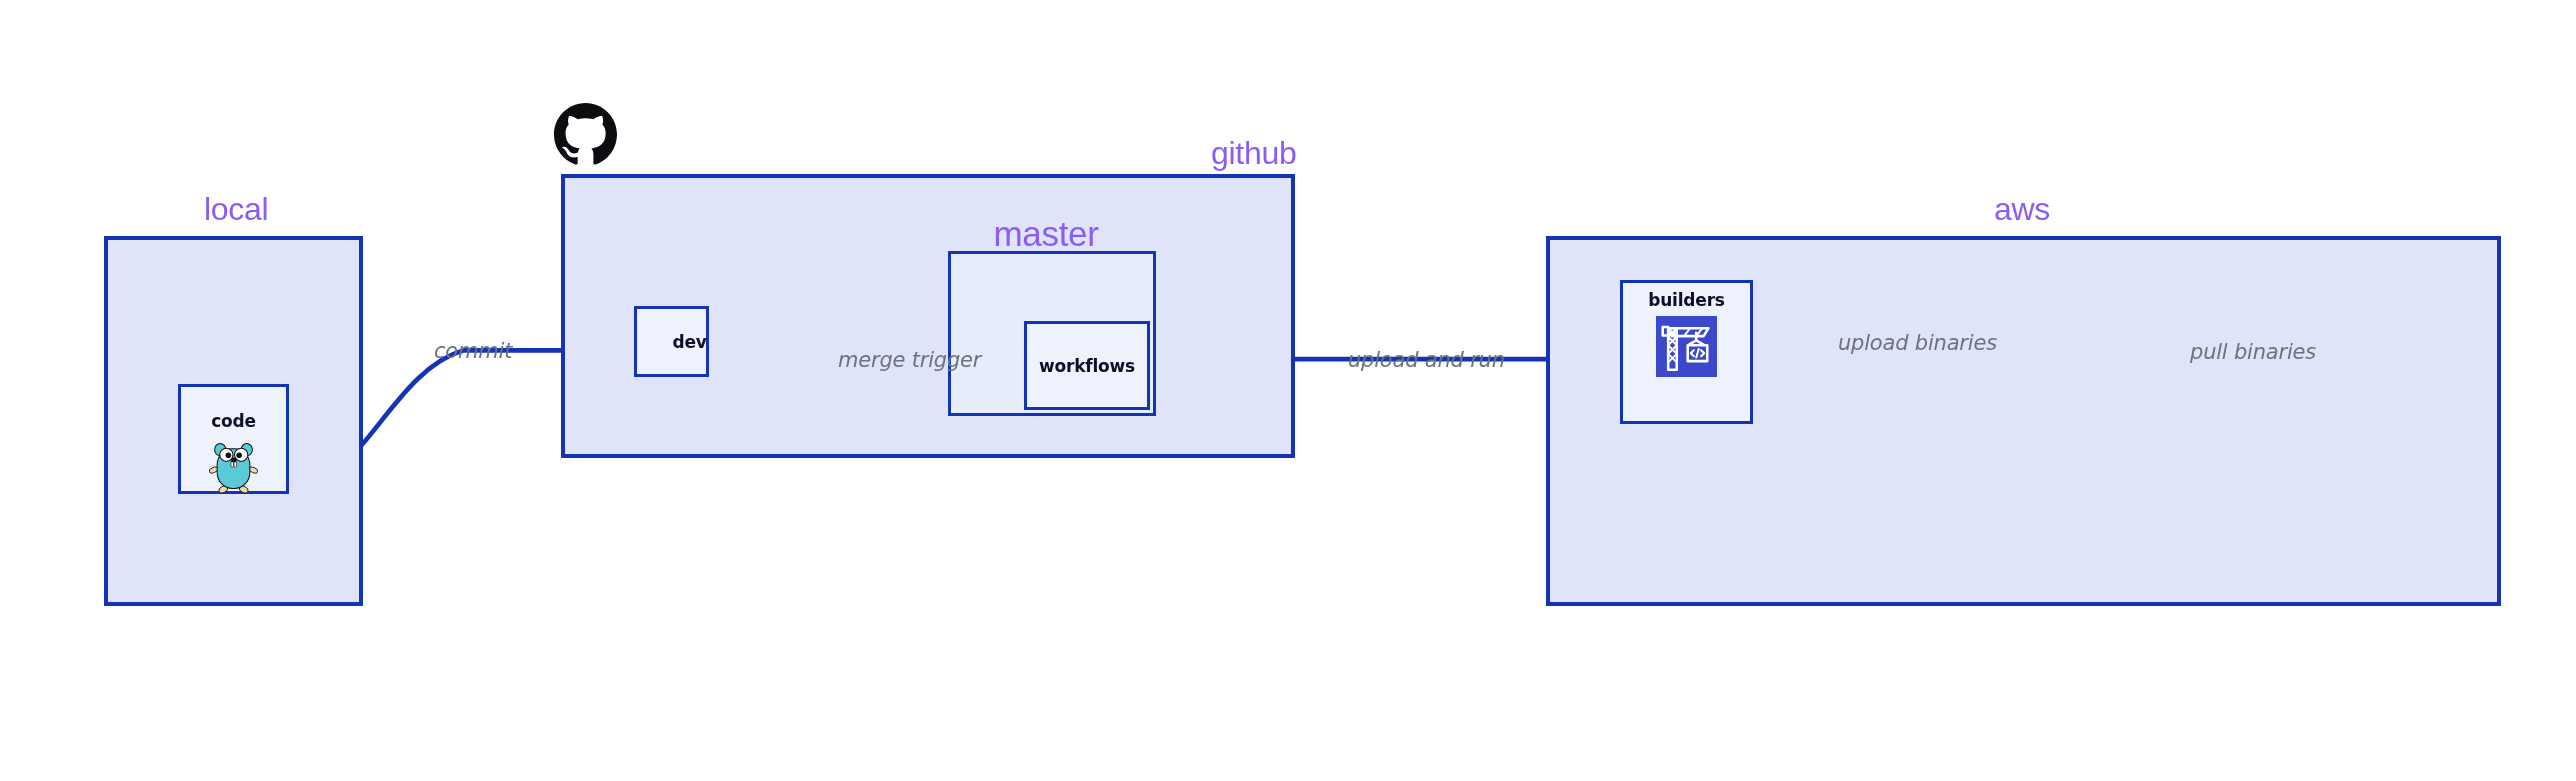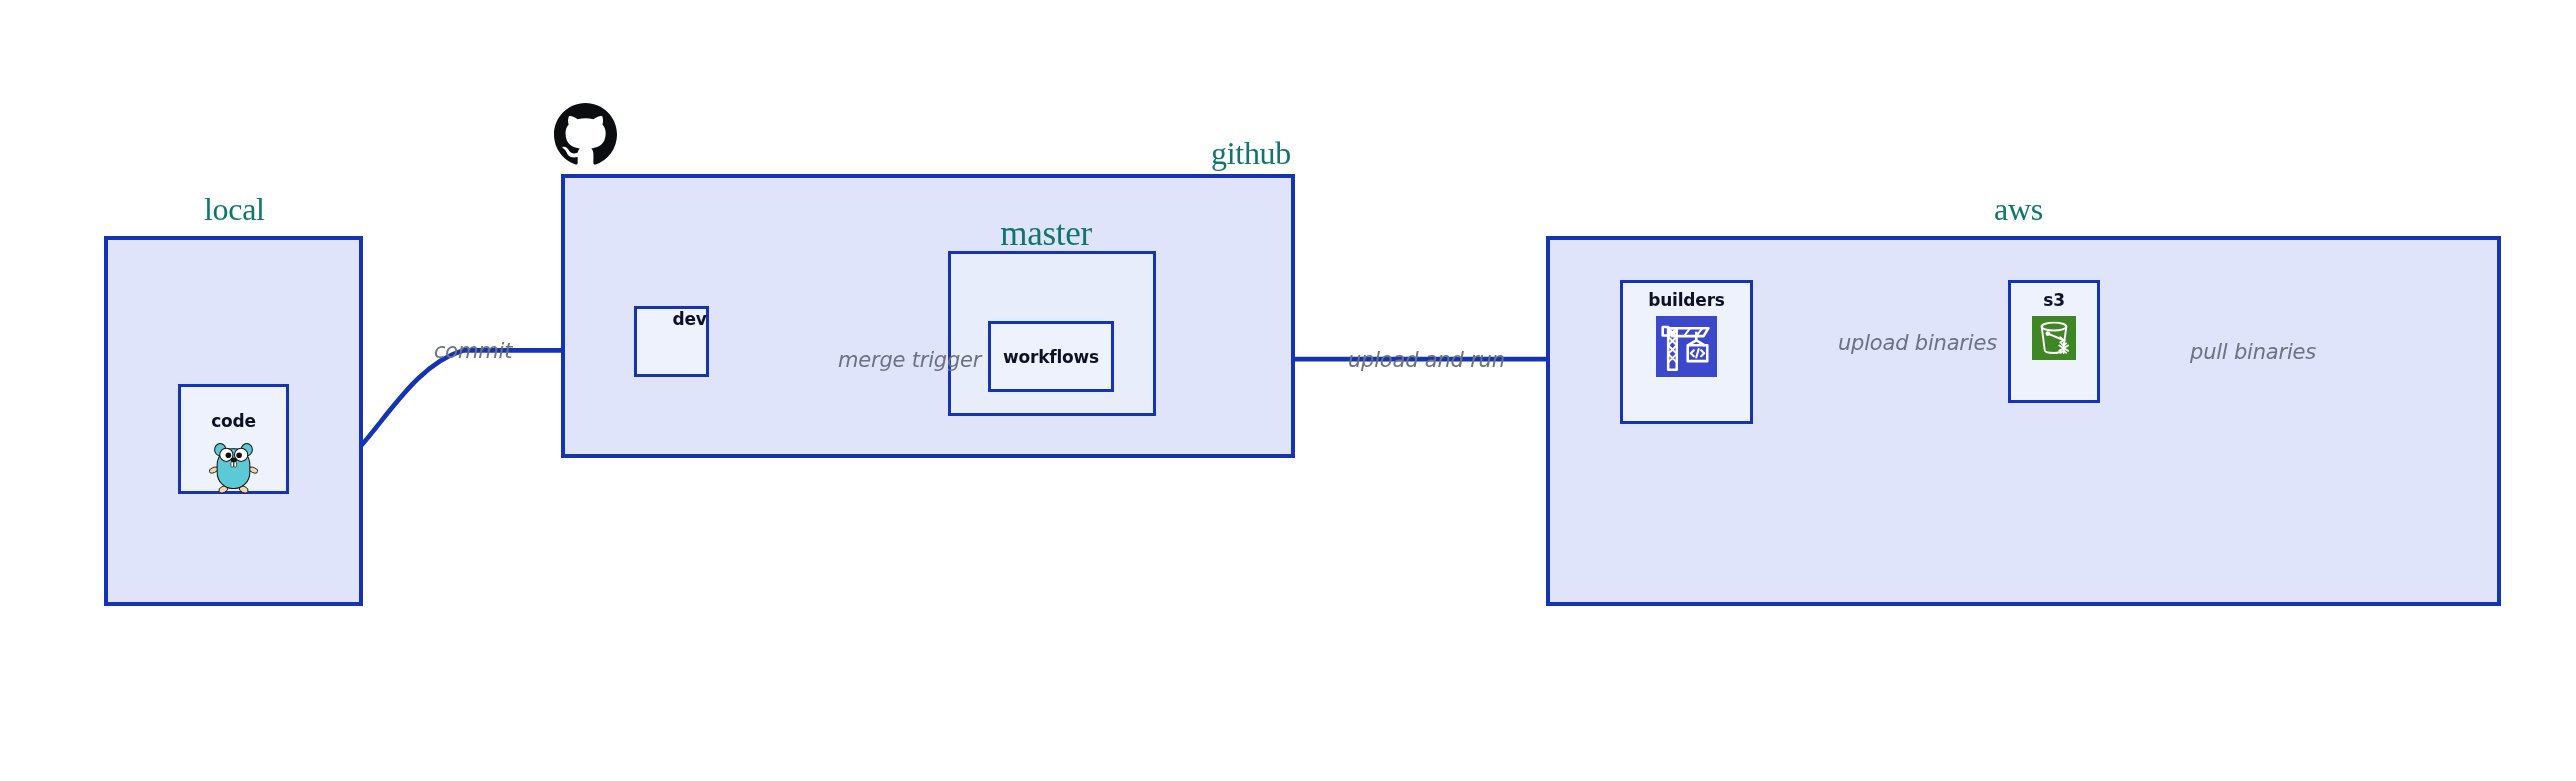--- a/index.html
+++ b/index.html
@@ -21,24 +21,24 @@
 
   
   .zone {
     position: absolute;
     background: #dfe4fa;
     border: 4.1px solid #1434b5;
     box-sizing: border-box;
   }
   .zone-label {
     position: absolute;
-    font-family: Liberation Serif, serif;
+    font-family: Liberation Sans, sans-serif;
     font-size: 32px;
     font-weight: 400;
-    color: #0f766e;
+    color: #8b5cf6;
     white-space: nowrap;
     letter-spacing: -0.3px;
     text-align: center;
   }
 
   
   .group-box {
     position: absolute;
     background: #e8edfb;
     border: 3.6px solid #1434b5;
@@ -177,30 +177,30 @@
         0 3.07-1.87 3.75-3.65 3.95.29.25.54.73.54 1.48 0 1.07-.01 1.93-.01 2.2 0 .21.15.46.55.38
         A8.01 8.01 0 0 0 16 8c0-4.42-3.58-8-8-8z"></path>
     </svg>
   </div>
 
   <div class="zone-label" style="left: 1211px; top: 135px;">github</div>
 
   <div class="zone" style="left: 561px; top: 174px; width: 734px; height: 284px;">
   </div>
 
-  <div class="node" style="left: 634px; top: 306px; width: 75px; height: 71px; justify-content: flex-start; padding-left: 36px;">
+  <div class="node" style="left: 634px; top: 306px; width: 75px; height: 71px; justify-content: center; padding-left: 36px;">
     <div class="node-label">dev</div>
   </div>
 
   <div class="zone-label" style="left: 1046px; top: 214px; transform: translateX(-50%); font-size: 35px;">master</div>
 
   <div class="group-box" style="left: 948px; top: 251px; width: 208px; height: 165px;">
   </div>
 
-  <div class="node" style="left: 988px; top: 321px; width: 126px; height: 71px; justify-content: center;">
+  <div class="node" style="left: 1024px; top: 321px; width: 126px; height: 89px; justify-content: center;">
     <div class="node-label">workflows</div>
   </div>
 
   <div class="zone-label" style="left: 1994px; top: 191px;">aws</div>
 
   <div class="zone" style="left: 1546px; top: 236px; width: 955px; height: 370px;">
   </div>
 
   <div class="node" style="left: 1620px; top: 280px; width: 133px; height: 144px; padding-top: 7.2px;">
     <div class="node-label">builders</div>
@@ -224,46 +224,20 @@
         </g>
         <g fill="none" stroke="#ffffff" stroke-width="3.4" stroke-linecap="round" stroke-linejoin="round">
           <path d="M62,56 L57,61 L62,66"></path>
           <path d="M74,56 L79,61 L74,66"></path>
           <path d="M70,54 L66,68"></path>
         </g>
       </svg>
     </div>
   </div>
 
-  <div class="node" style="left: 2008px; top: 280px; width: 92px; height: 123px; padding-top: 7.2px;">
-    <div class="node-label">s3</div>
-    <div class="node-icon" style="margin-top: 6.2px;">
-      <svg width="44" height="44" viewBox="0 0 100 100" xmlns="http://www.w3.org/2000/svg">
-        <rect x="0" y="0" width="100" height="100" fill="#3f8624"></rect>
-        <g fill="none" stroke="#ffffff" stroke-width="4.4" stroke-linecap="round" stroke-linejoin="round">
-
-          <path d="M22,24 L29,78 C29,82 40,84 50,84 C58,84 64,83 67,81"></path>
-          <path d="M78,24 L73,62"></path>
-
-          <ellipse cx="50" cy="24" rx="28" ry="9"></ellipse>
-
-          <path d="M36,40 L70,54"></path>
-          <circle cx="36" cy="40" r="3.2" fill="#ffffff"></circle>
-          <path d="M64,48 L72,55 L64,60" stroke-width="4"></path>
-        </g>
-        <g stroke="#ffffff" stroke-width="4.4" stroke-linecap="round">
-          <path d="M72,62 L72,84"></path>
-          <path d="M62,67 L82,79"></path>
-          <path d="M82,67 L62,79"></path>
-          <path d="M66,62 L72,68 L78,62" stroke-width="3.6" fill="none"></path>
-          <path d="M66,84 L72,78 L78,84" stroke-width="3.6" fill="none"></path>
-        </g>
-      </svg>
-    </div>
-  </div>
 
 
   <div class="edge-label" style="left: 422px; top: 339px;">commit</div>
 
   <div class="edge-label" style="left: 826px; top: 348px;">merge trigger</div>
 
   <div class="edge-label" style="left: 1336px; top: 348px;">upload and run</div>
 
   <div class="edge-label" style="left: 1826px; top: 331px;">upload binaries</div>
 

